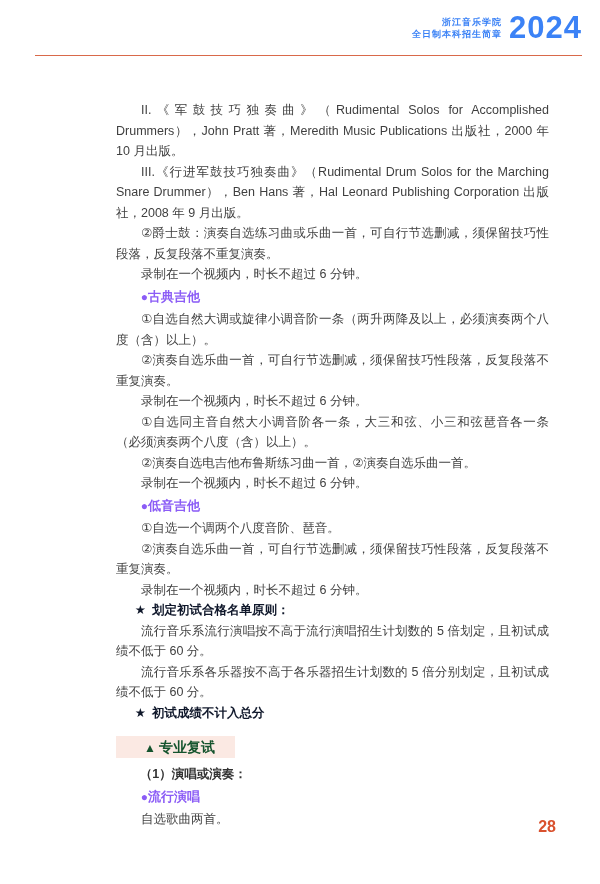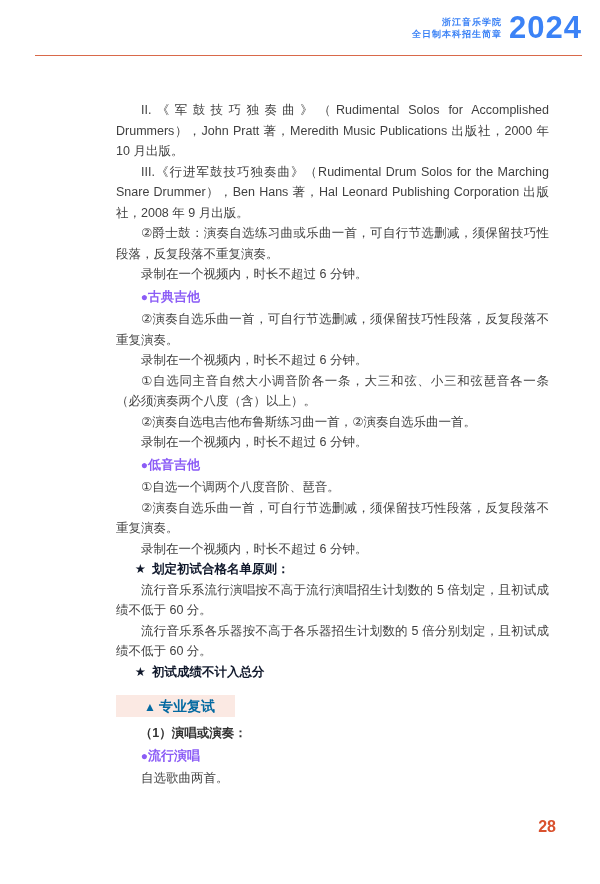--- a/index.html
+++ b/index.html
@@ -28,21 +28,21 @@
   .star-line .glyph{margin-right:6px;}
   .bold-para{text-indent:1.9em;font-weight:bold;color:#333333;}
   .bullet-heading{
     text-indent:1.9em;font-weight:bold;color:#8b5cf6;
     font-size:13px;margin-top:2px !important;margin-bottom:2px !important;
   }
   .bullet-heading .glyph{font-size:12px;}
   .banner{
     margin-top:13px !important;margin-bottom:6px !important;
     width:119px;height:22px;line-height:22px;
-    background:#fbe9e3;color:#0369a1;font-weight:bold;font-size:14px;
+    background:#fbe9e3;color:#14532d;font-weight:bold;font-size:14px;
     text-indent:28px;text-align:left;
   }
   .banner .glyph{font-size:12px;margin-right:3px;}
 
   
   .page-num{
     position:absolute;right:44px;top:818px;
     color:#d9512e;font-size:16px;font-weight:bold;
   }
 </style>
@@ -59,20 +59,21 @@
     <div class="hdr-year">2024</div>
   </div>
   <div class="hdr-rule"></div>
 
   <div class="content" id="content">
       <p class="para"><span>II.《军鼓技巧独奏曲》（Rudimental Solos for Accomplished Drummers），John Pratt 著，Meredith Music Publications 出版社，2000 年 10 月出版。</span></p>
       <p class="para"><span>III.《行进军鼓技巧独奏曲》（Rudimental Drum Solos for the Marching Snare Drummer），Ben Hans 著，Hal Leonard Publishing Corporation 出版社，2008 年 9 月出版。</span></p>
       <p class="para"><span>②爵士鼓：演奏自选练习曲或乐曲一首，可自行节选删减，须保留技巧性段落，反复段落不重复演奏。</span></p>
       <p class="para"><span>录制在一个视频内，时长不超过 6 分钟。</span></p>
       <p class="bullet-heading"><span class="glyph">●</span><span>古典吉他</span></p>
+      <p class="para"><span>①自选自然大调或旋律小调音阶一条（两升两降及以上，必须演奏两个八度（含）以上）。</span></p>
       <p class="para"><span>②演奏自选乐曲一首，可自行节选删减，须保留技巧性段落，反复段落不重复演奏。</span></p>
       <p class="para"><span>录制在一个视频内，时长不超过 6 分钟。</span></p>
       <p class="para"><span>①自选同主音自然大小调音阶各一条，大三和弦、小三和弦琶音各一条（必须演奏两个八度（含）以上）。</span></p>
       <p class="para"><span>②演奏自选电吉他布鲁斯练习曲一首，②演奏自选乐曲一首。</span></p>
       <p class="para"><span>录制在一个视频内，时长不超过 6 分钟。</span></p>
       <p class="bullet-heading"><span class="glyph">●</span><span>低音吉他</span></p>
       <p class="para"><span>①自选一个调两个八度音阶、琶音。</span></p>
       <p class="para"><span>②演奏自选乐曲一首，可自行节选删减，须保留技巧性段落，反复段落不重复演奏。</span></p>
       <p class="para"><span>录制在一个视频内，时长不超过 6 分钟。</span></p>
       <p class="star-line"><span class="glyph">★</span><span>划定初试合格名单原则：</span></p>

